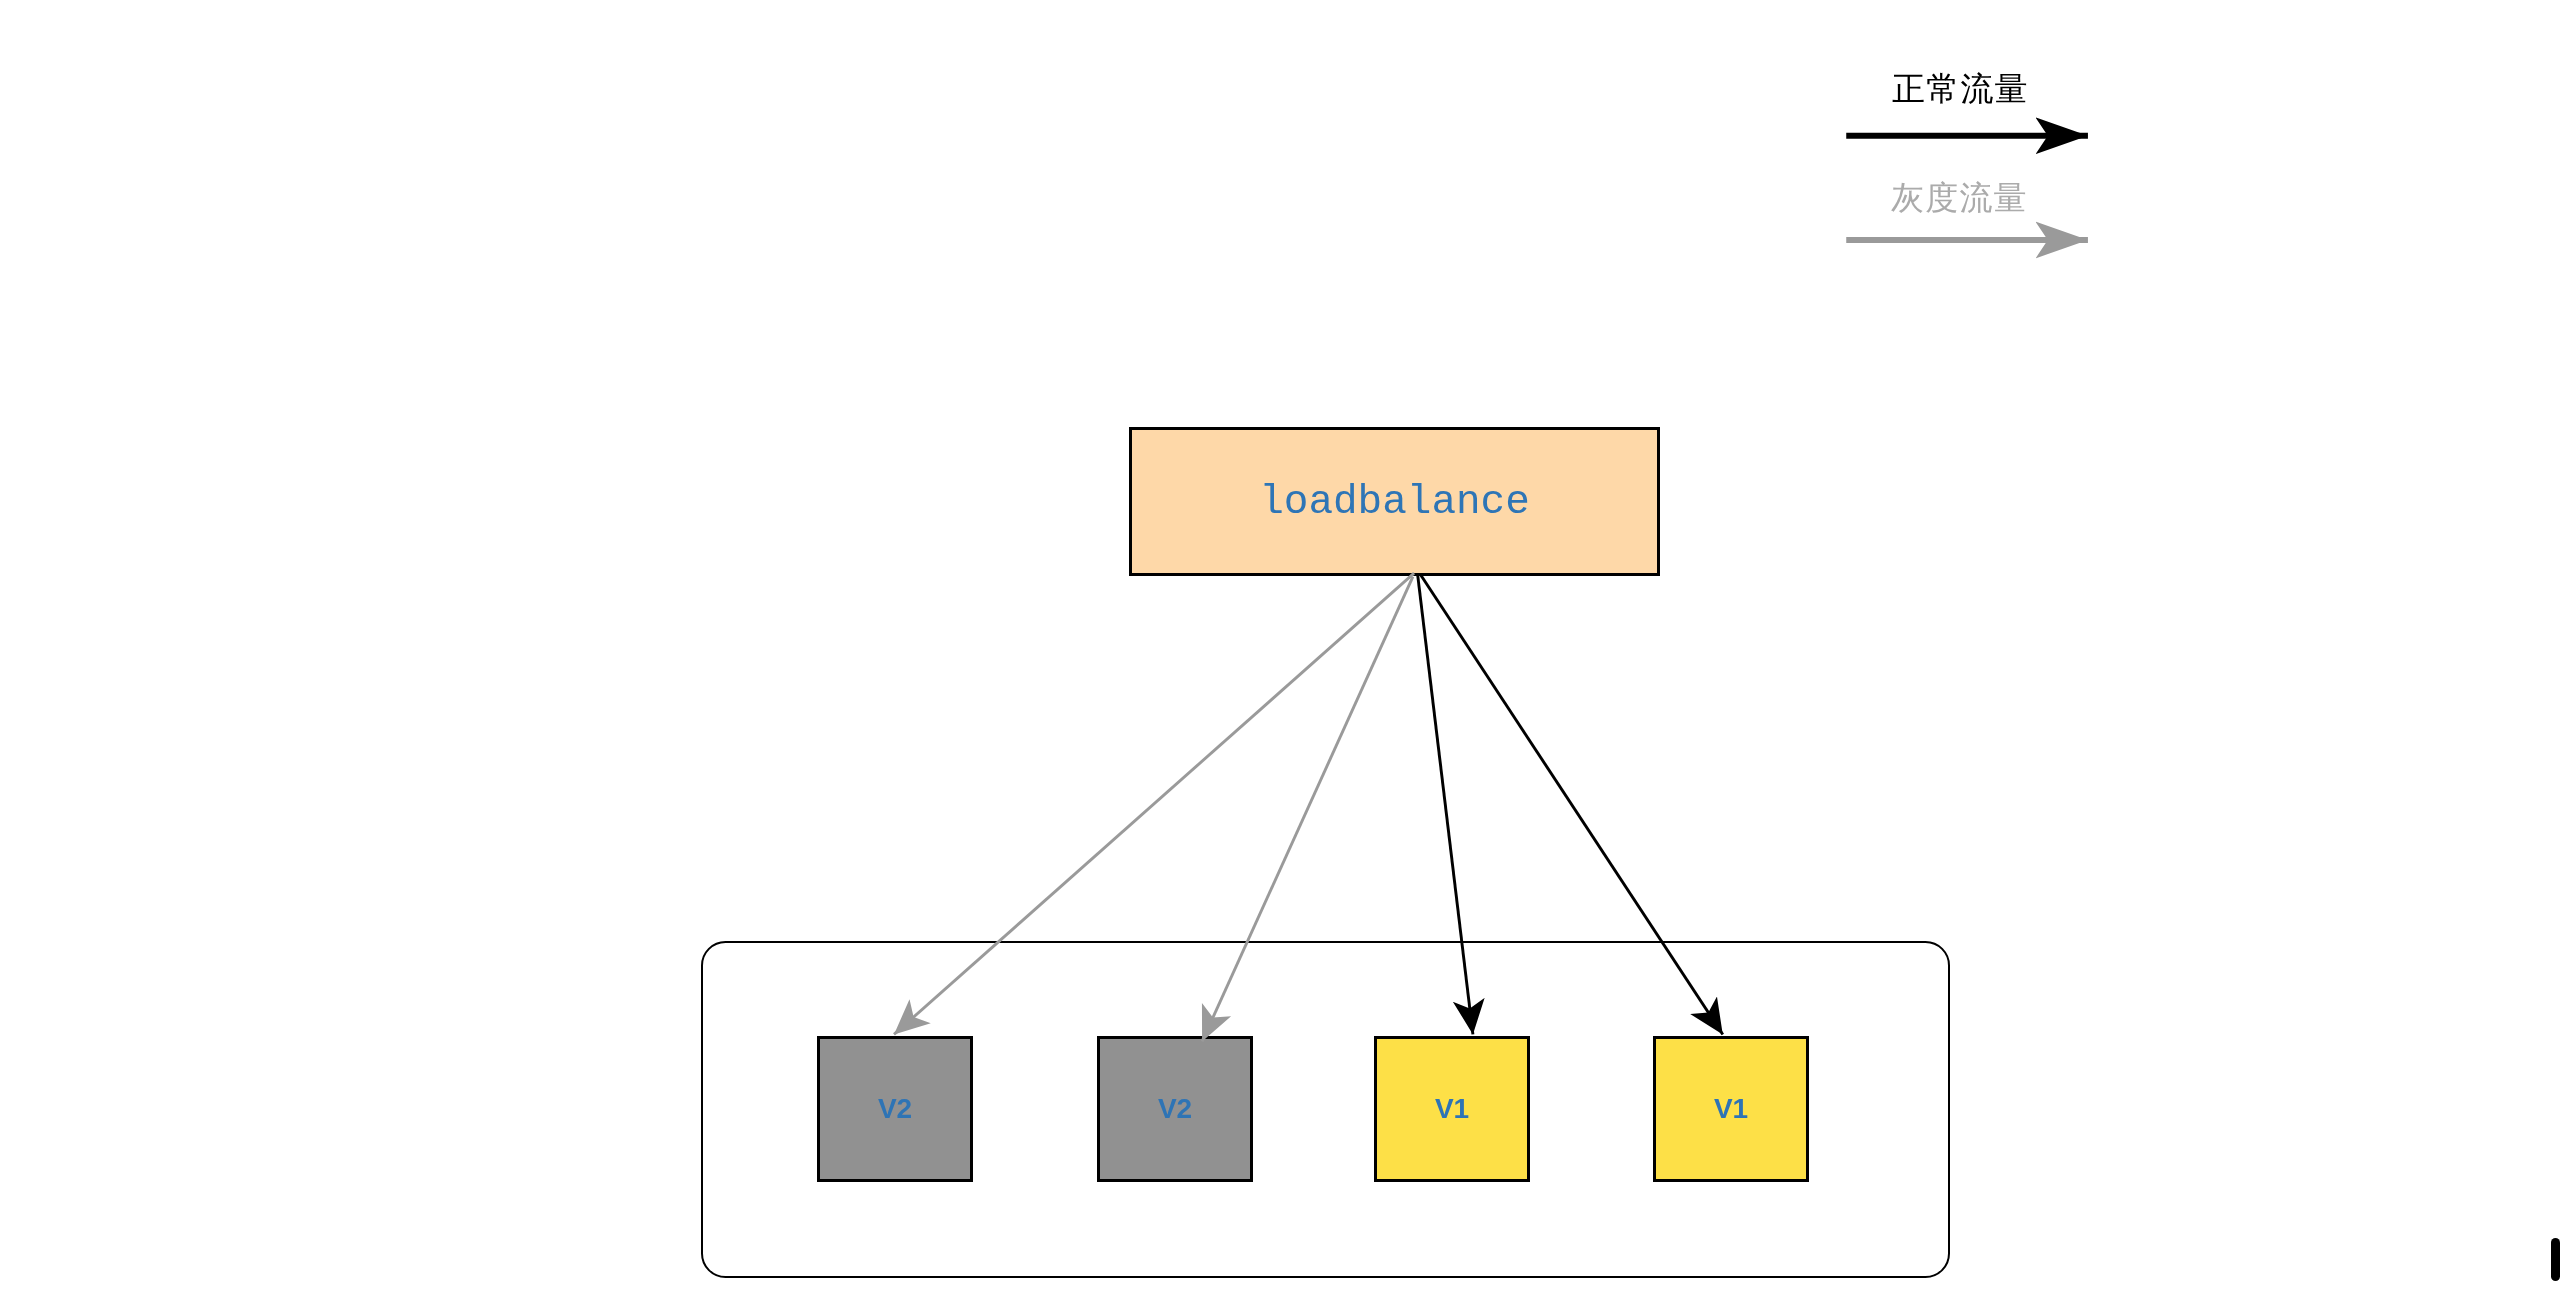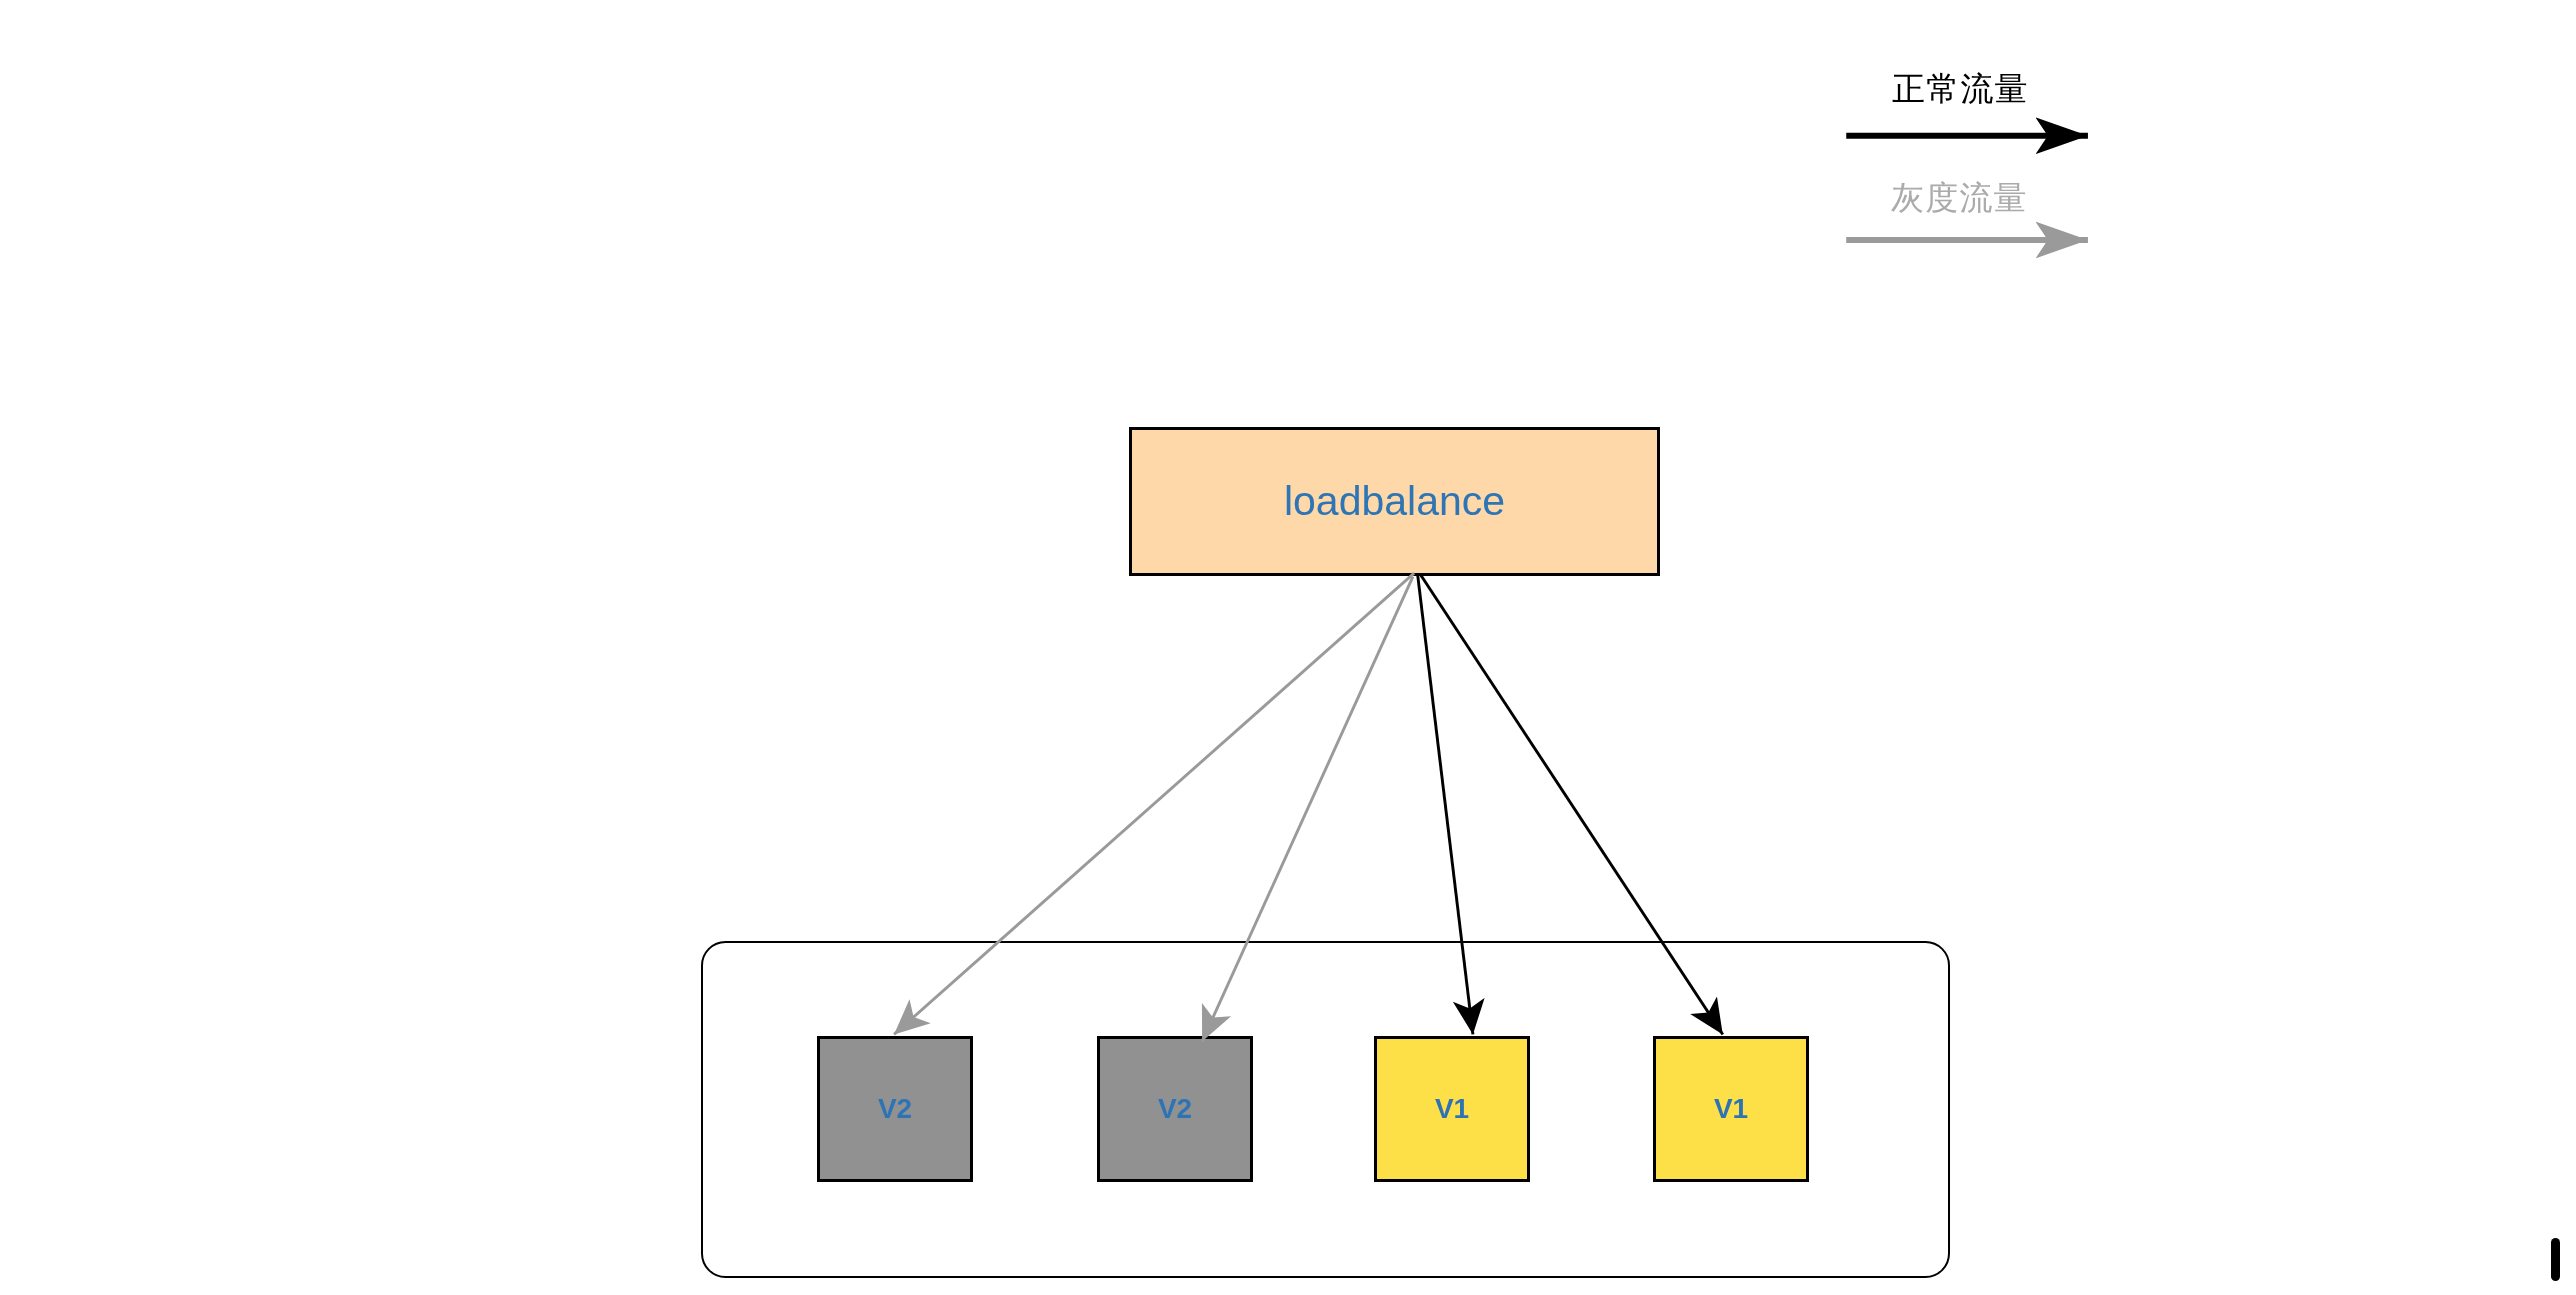--- a/index.html
+++ b/index.html
@@ -31,20 +31,21 @@
     width: 531px; height: 149px;
     box-sizing: border-box;
     background: #fed8a8;
     border: 3.5px solid #000000;
     display: flex; align-items: center; justify-content: center;
   }
   .lb-box .lb-label {
     color: #2e75b6;
     font-size: 41px;
     font-weight: 400;
+    font-family: Liberation Mono, monospace;
   }
 
   
   .cluster {
     position: absolute;
     left: 701px; top: 941px;
     width: 1249px; height: 337px;
     box-sizing: border-box;
     border: 2.9px solid #000000;
     border-radius: 24.5px;

